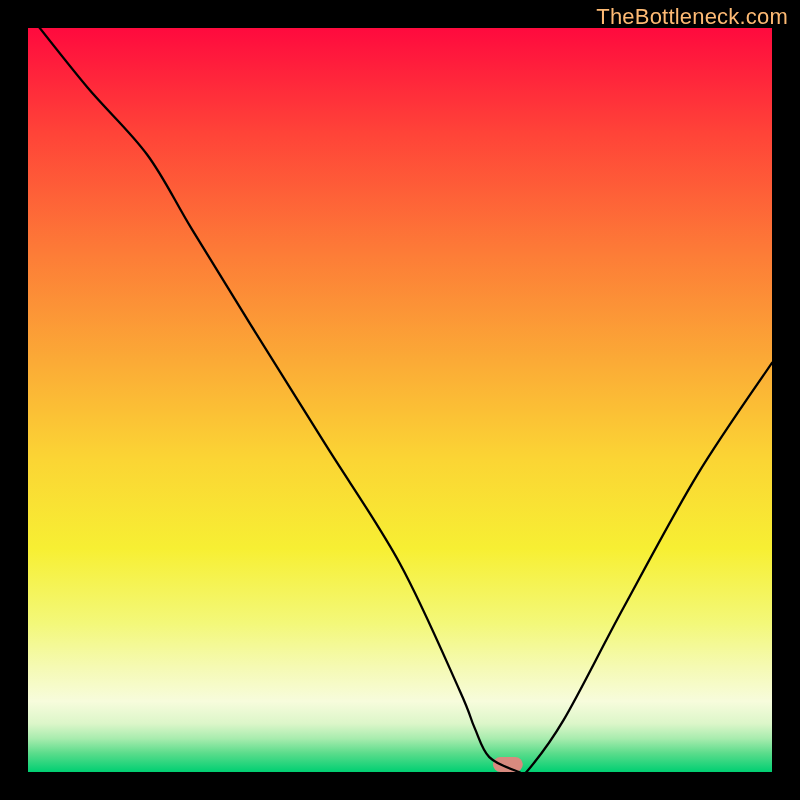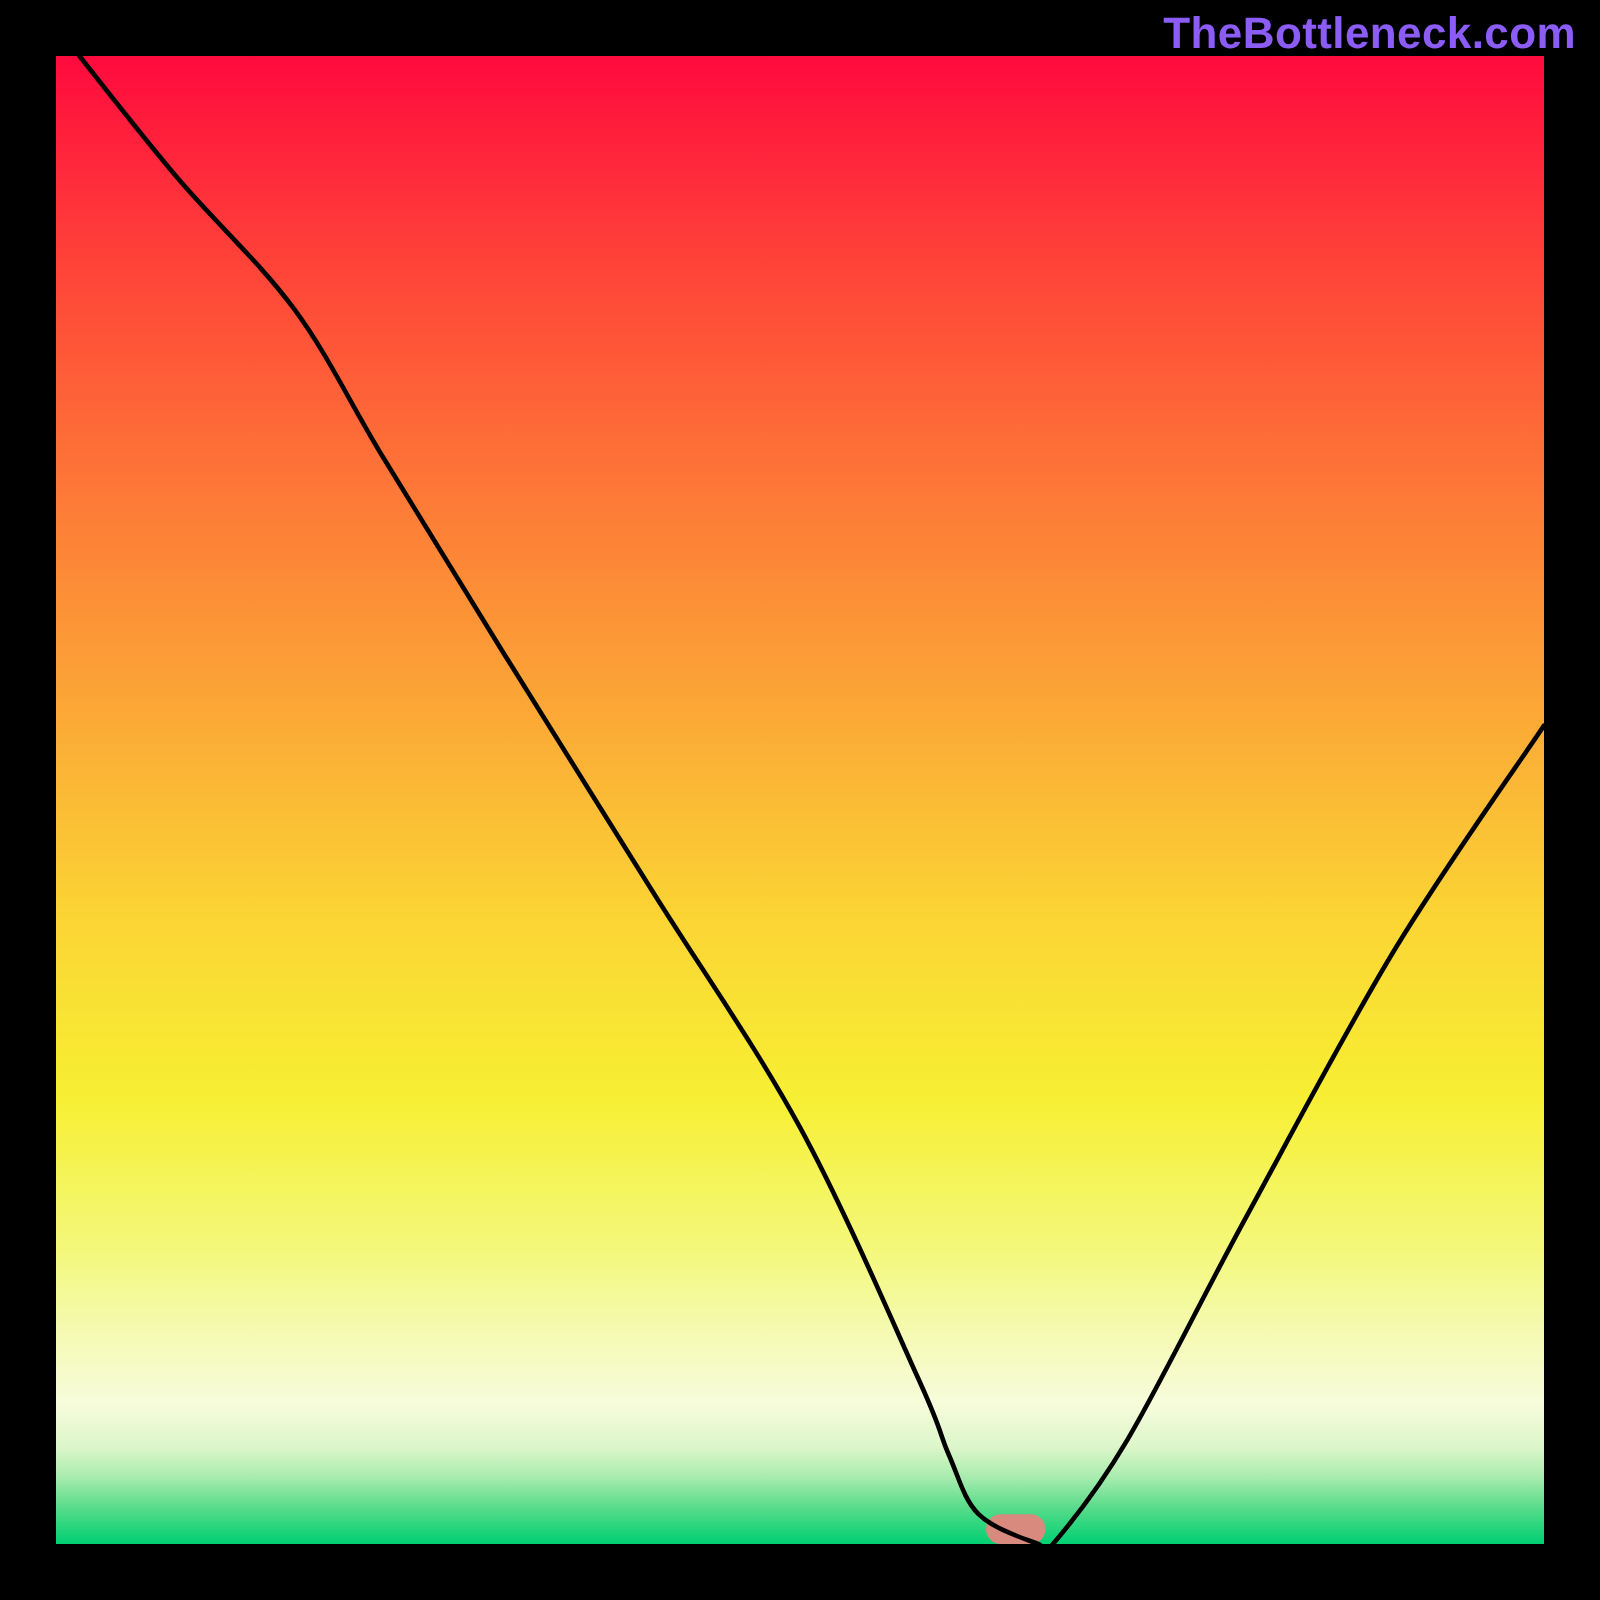--- a/index.html
+++ b/index.html
@@ -15,22 +15,22 @@
     width: 800px;
     height: 800px;
     background: #000;
   }
   .watermark {
     position: absolute;
     top: 4px;
     right: 12px;
     font-family: Arial, Helvetica, sans-serif;
     font-size: 22px;
-    font-weight: 700;
-    color: #8b5cf6;
+    font-weight: 400;
+    color: #fdba74;
     letter-spacing: 0.2px;
   }
   .plot {
     position: absolute;
     left: 28px;
     top: 28px;
     width: 744px;
     height: 744px;
     box-sizing: border-box;
   }

